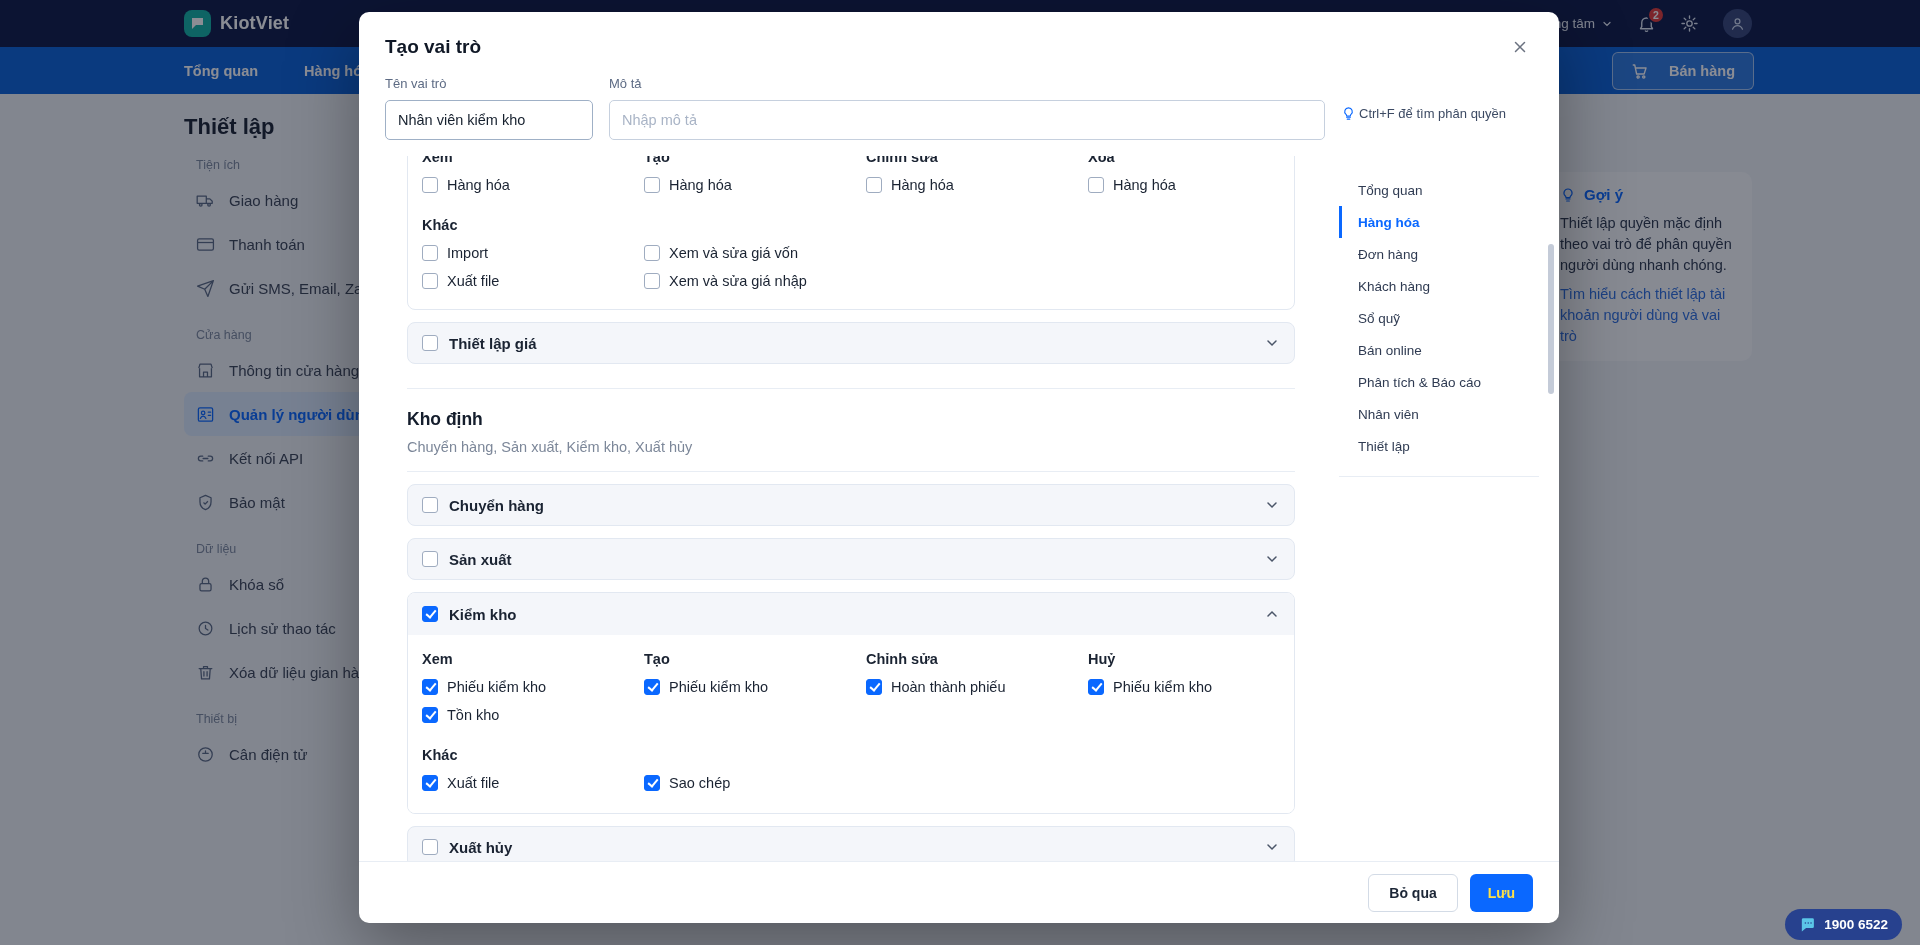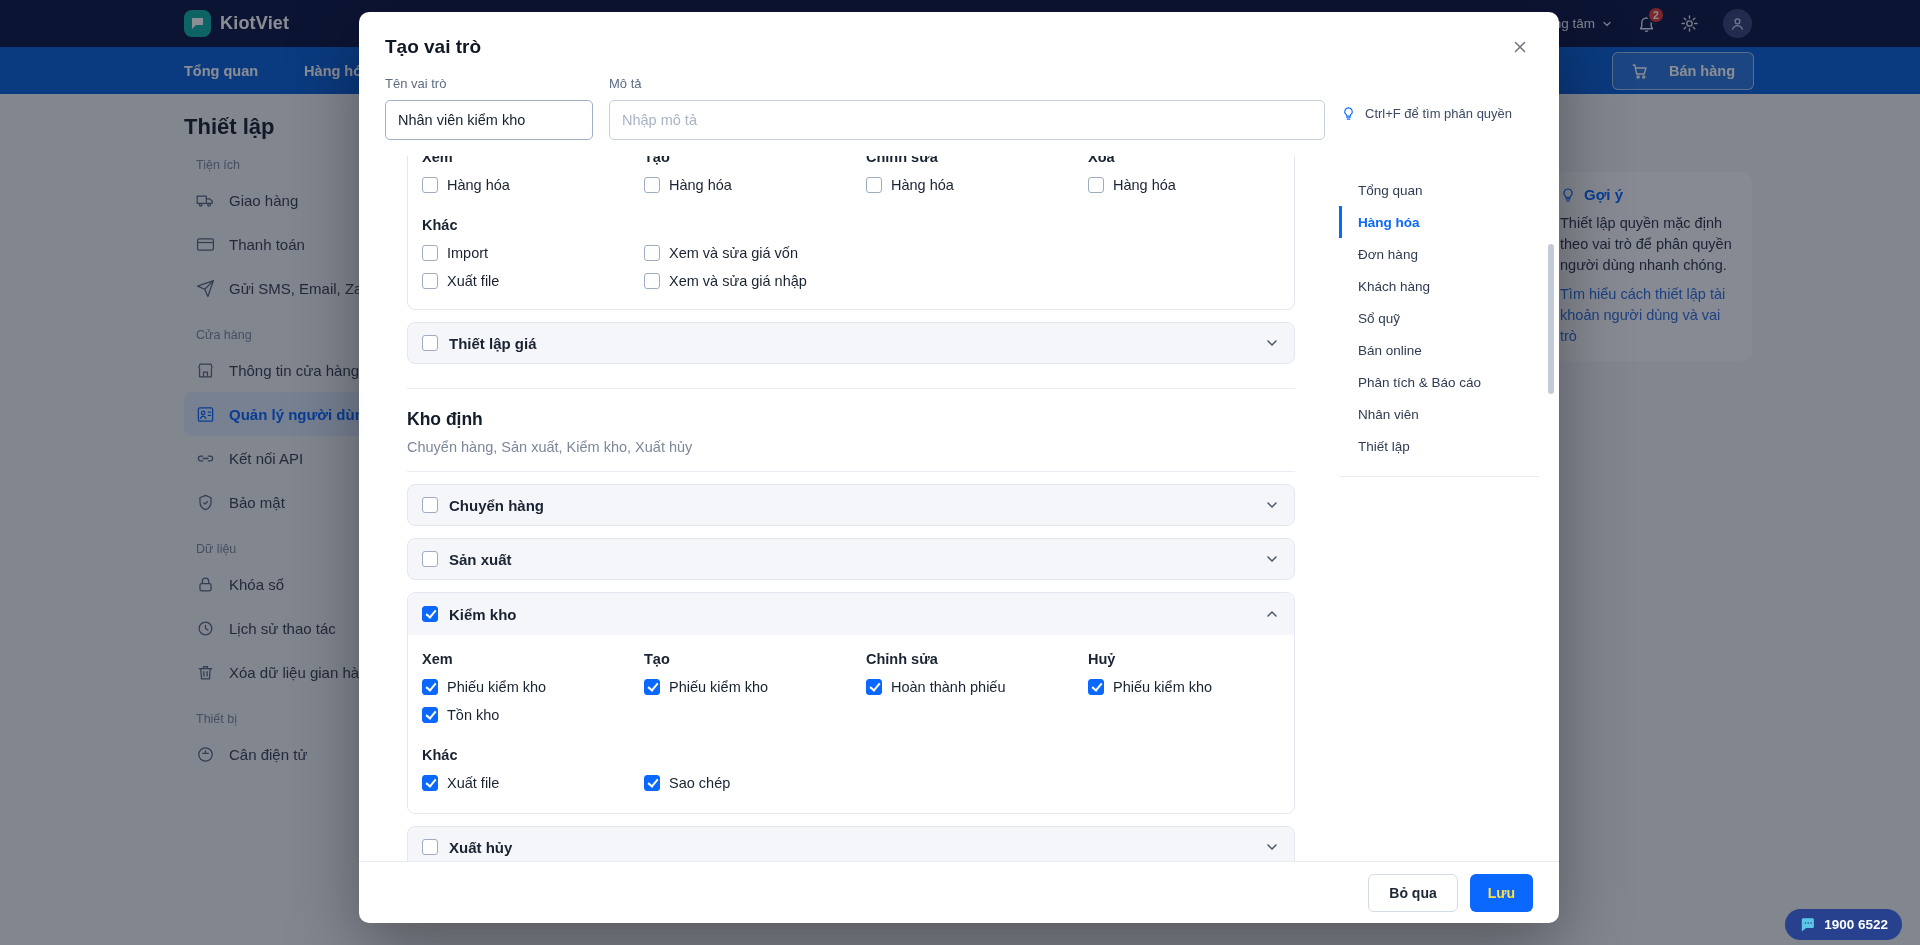--- a/index.html
+++ b/index.html
@@ -44,21 +44,21 @@
   .modal-header{display:flex;justify-content:space-between;align-items:center;padding:22px 26px 12px}
   .modal-title{font-size:19px;font-weight:bold;color:#101826}
   .close-btn{color:#6b7280;cursor:pointer;padding:4px}
   .form-row{display:flex;align-items:flex-start;gap:16px;padding:4px 26px 0}
   .field{display:flex;flex-direction:column;gap:9px}
   .field label{font-size:13px;color:#5d6b84}
   .field input{height:40px;border:1px solid #c6d0de;border-radius:5px;padding:0 12px;font-size:14.5px;color:#16202e;font-family:inherit;outline:none}
   .field input::placeholder{color:#a9b4c6}
   .field.name input{width:208px;border-color:#9fb0c6}
   .field.desc input{width:716px}
-  .search-hint{display:flex;align-items:flex-start;gap:9px;margin-top:30px;font-size:13px;color:#3c4a63;white-space:nowrap}
+  .search-hint{display:flex;align-items:flex-start;gap:3px;margin-top:30px;font-size:13px;color:#3c4a63;white-space:nowrap}
 
   .modal-body{flex:1;display:flex;align-items:flex-start;padding:16px 6px 0 48px;overflow:hidden;position:relative}
   .perms{width:888px;overflow:hidden;height:100%}
 
   .perm-card{border:1px solid #e2e8f1;border-radius:8px;padding:20px 14px;margin-top:-28px}
   .perm-grid{display:grid;grid-template-columns:repeat(4,222px)}
   .perm-head{font-size:14.5px;font-weight:bold;color:#1a2332}
   .perm{display:flex;align-items:center;gap:9px;font-size:14.5px;color:#1a2332;margin-top:12px;cursor:pointer}
   .cb{width:16px;height:16px;border:1.5px solid #9facc0;border-radius:3px;background:#fff;position:relative;flex:none}
   .cb.checked{background:#0a68ff;border-color:#0a68ff}

